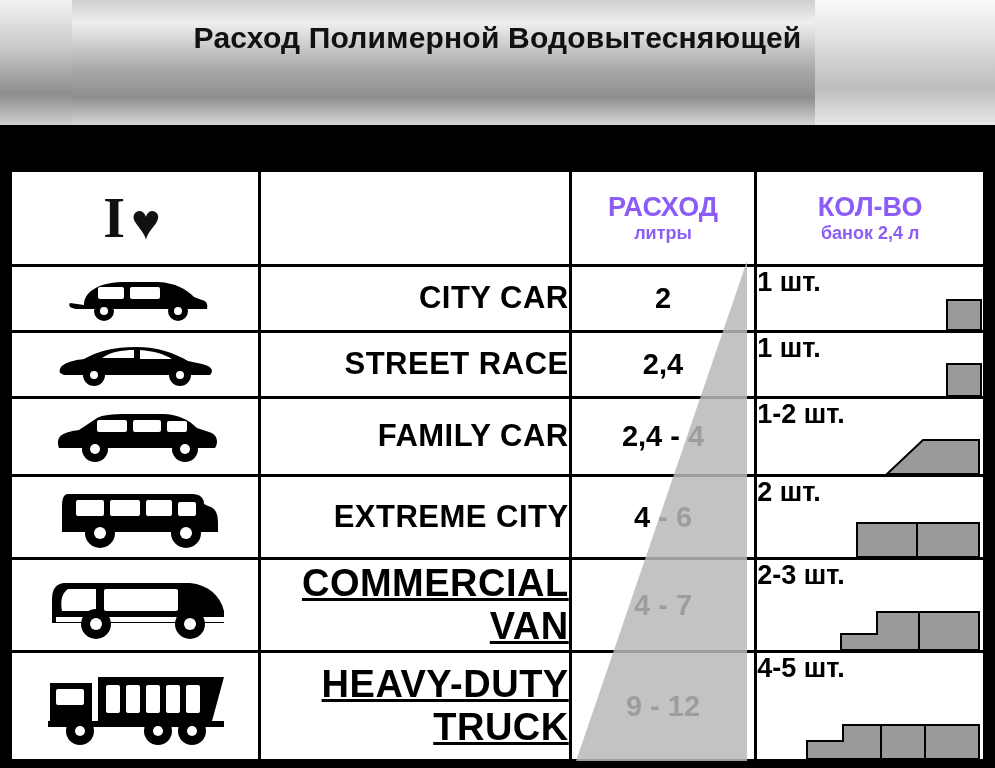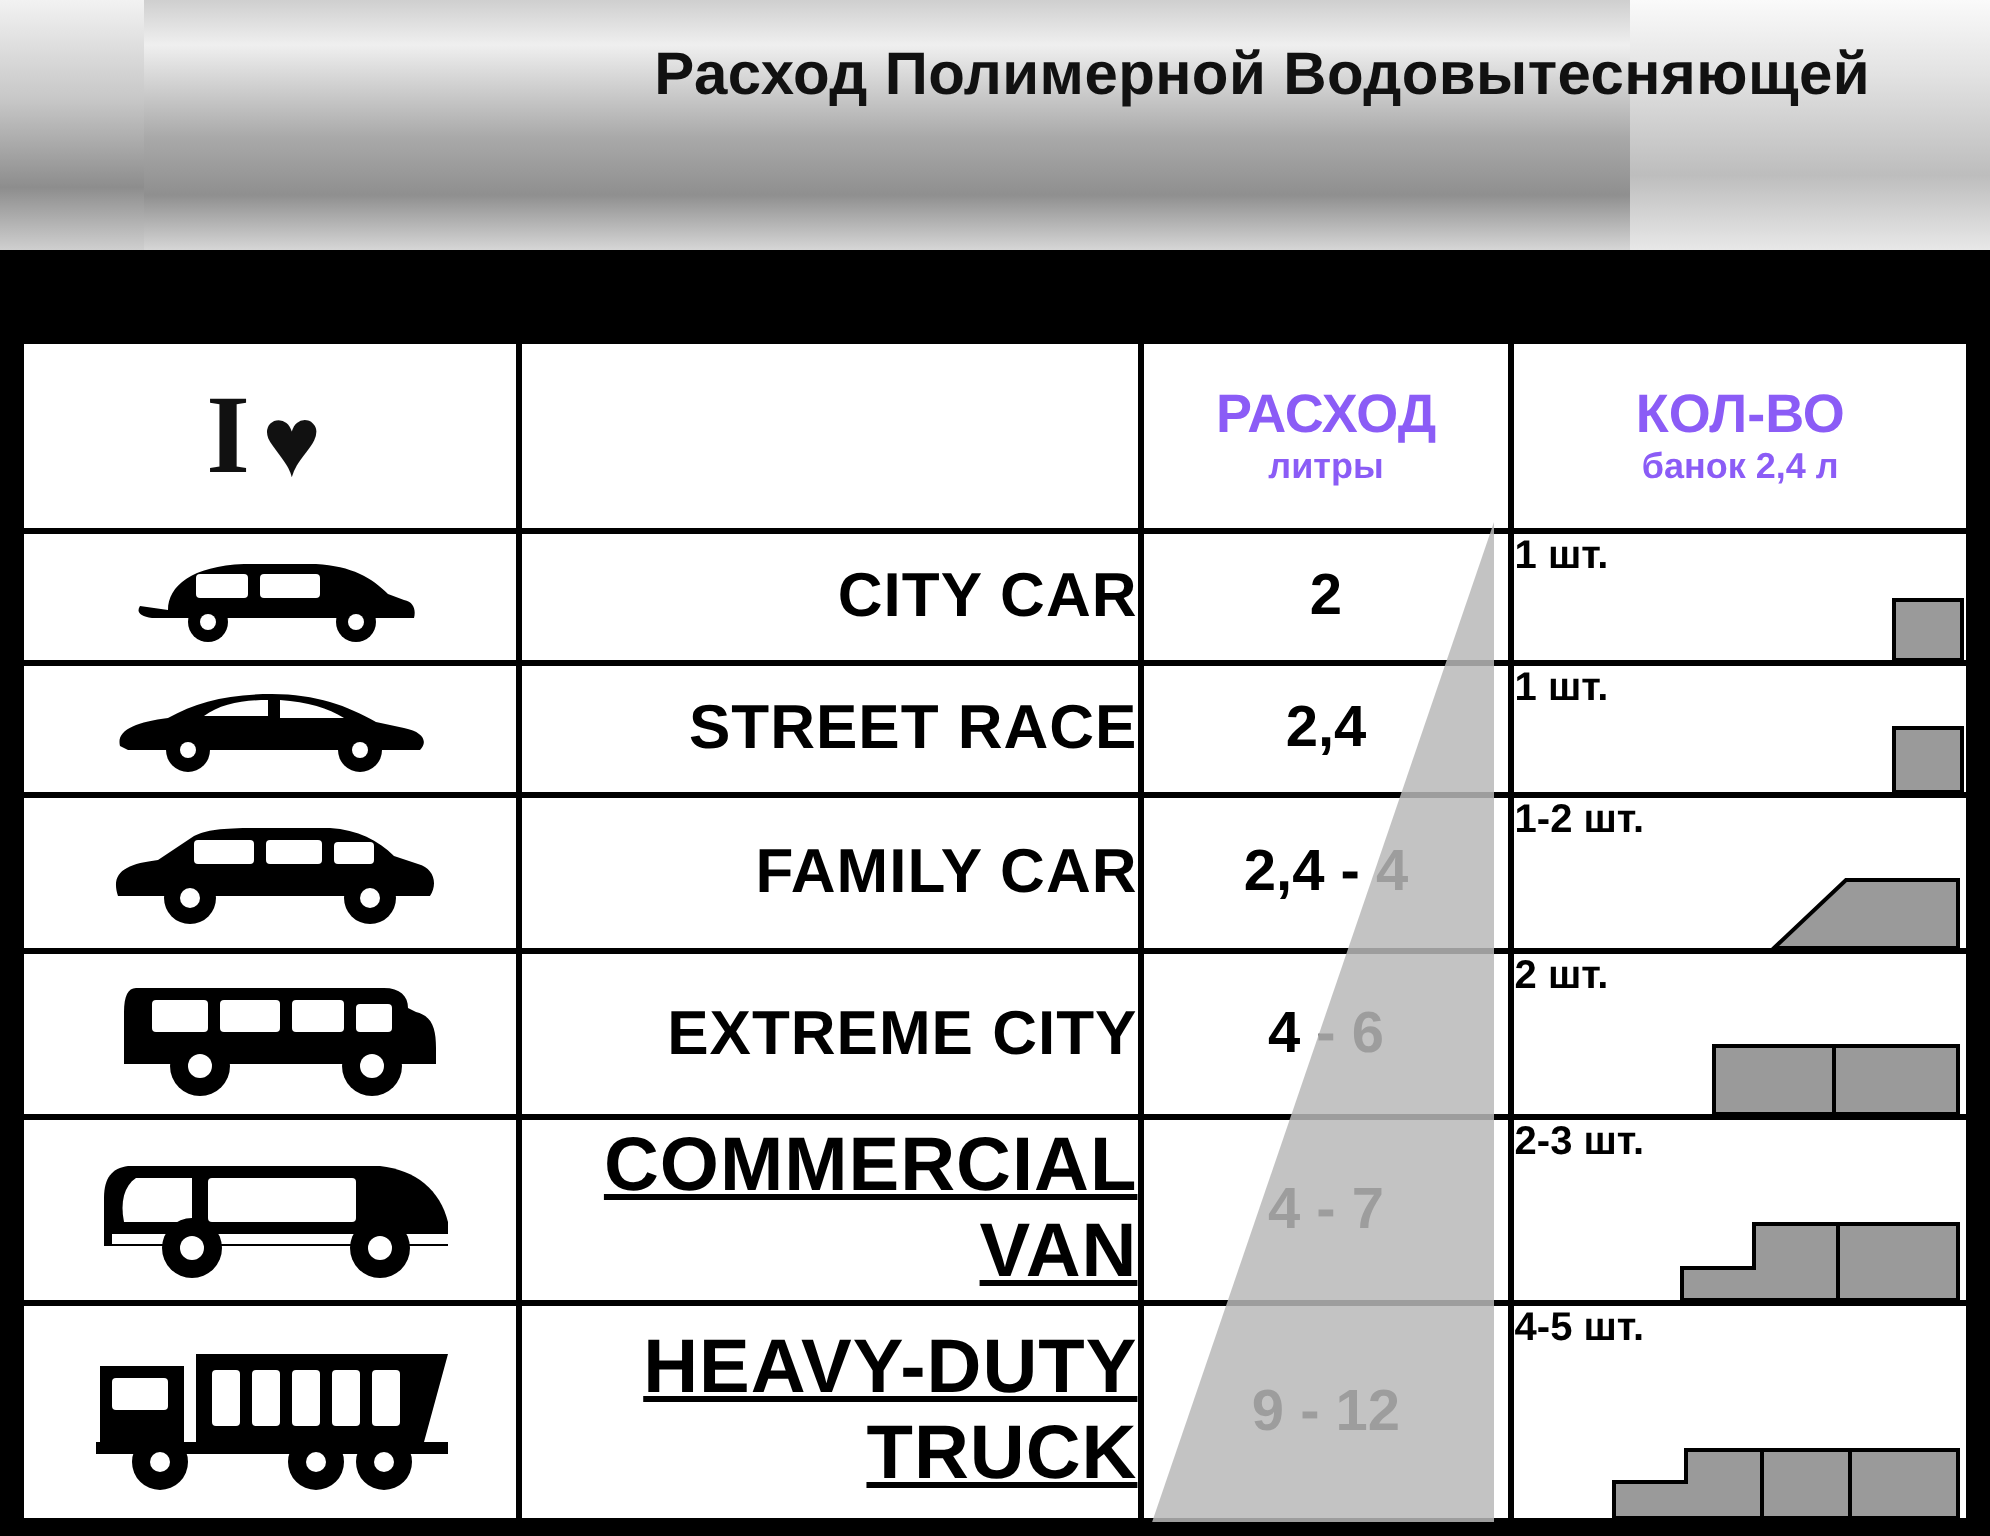--- a/index.html
+++ b/index.html
@@ -29,21 +29,21 @@
     height: 128px;
     background: linear-gradient(to bottom, #cfcfcf 0%, #efefef 18%, #a9a9a9 55%, #8f8f8f 78%, #d6d6d6 100%);
     box-sizing: border-box;
     border-bottom: 3px solid #000;
   }
   .header-title {
     position: absolute;
     left: 60px;
     top: 18px;
     width: 875px;
-    text-align: right;
+    text-align: center;
     font-size: 30px;
     font-weight: bold;
     color: #111;
     line-height: 1.32;
     letter-spacing: 0.2px;
   }
   .header-left-block {
     position: absolute;
     left: 0;
     top: 0;
@@ -142,21 +142,21 @@
     letter-spacing: 0.5px;
   }
   .cell-name.two-line { font-size: 38px; text-decoration: underline; }
   .cell-vol {
     text-align: center;
     font-size: 29px;
     font-weight: bold;
     color: #000;
   }
   .cell-cans {
-    font-size: 20px;
+    font-size: 27px;
     font-weight: bold;
     color: #000;
     vertical-align: top;
     padding: 6px 0 0 8px;
     text-align: left;
   }
   .cell-icon { text-align: center; vertical-align: middle; }
   .cell-icon svg { display: block; margin: 0 auto; }
 
   

